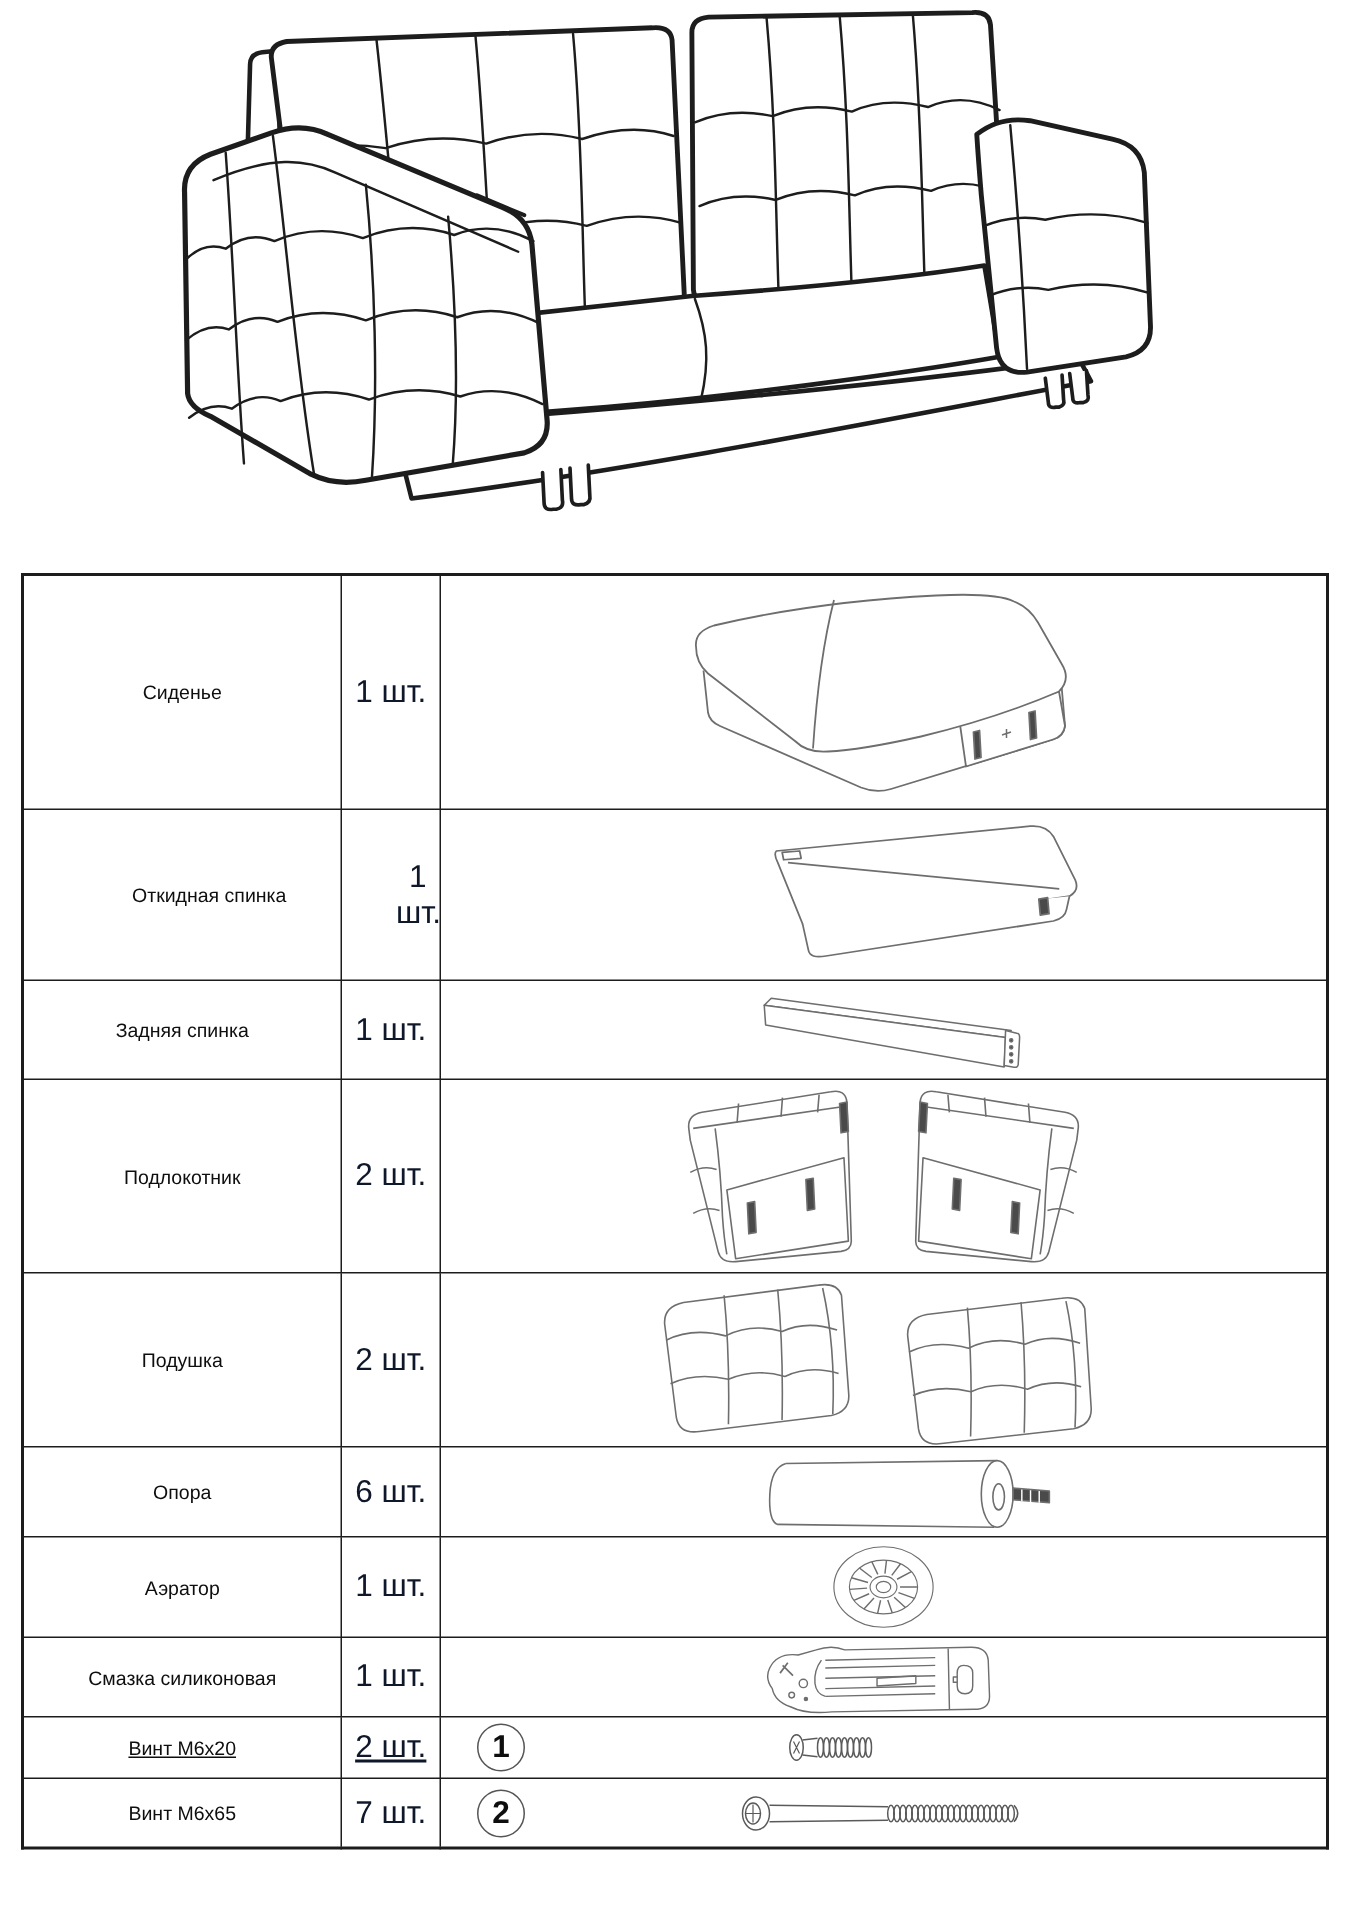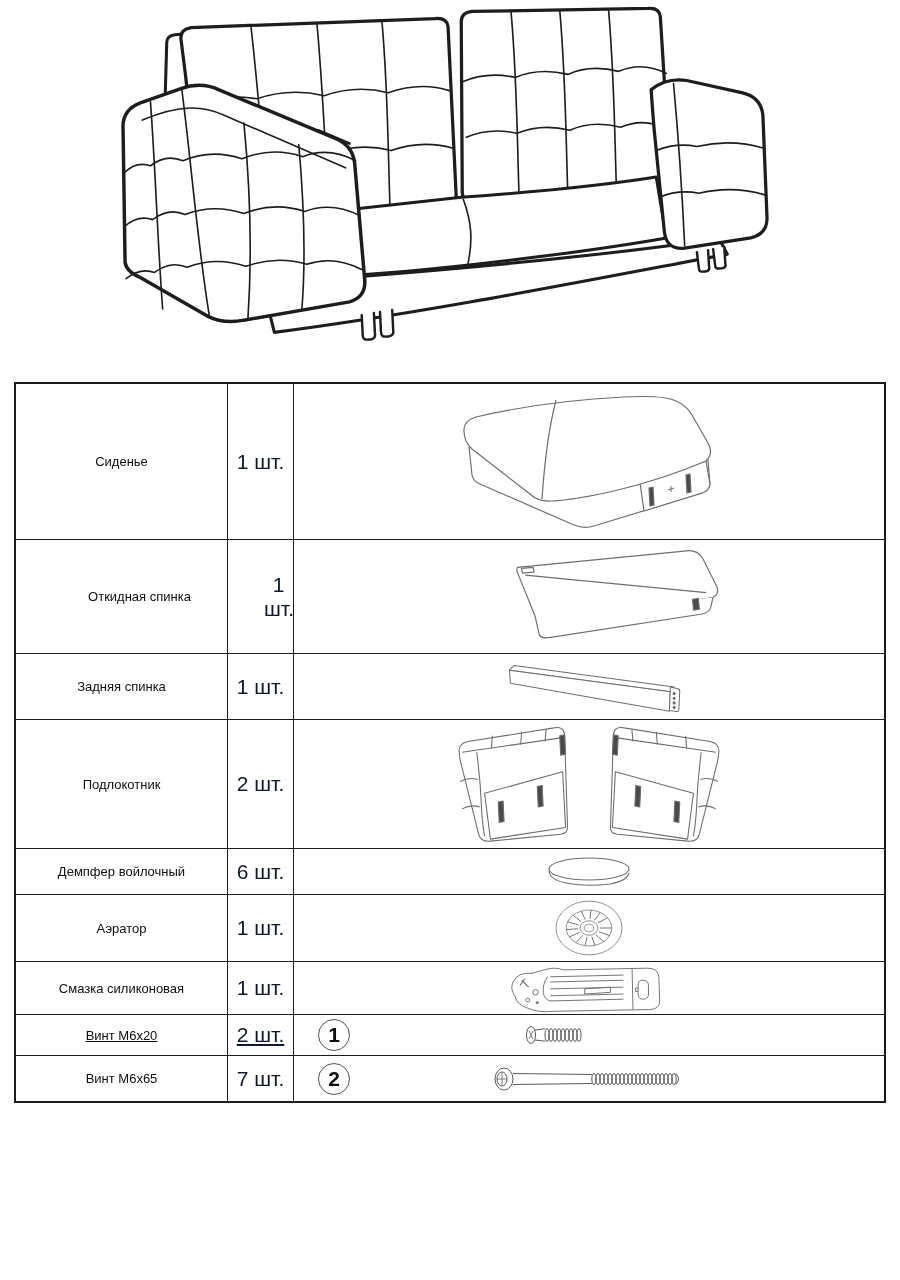--- a/index.html
+++ b/index.html
@@ -180,36 +180,67 @@
               <path d="M72,81 L77,80 L78,101 L73,102 Z" fill="#4a4a4a"></path>
               <path d="M112,65 L117,64 L118,85 L113,86 Z" fill="#4a4a4a"></path>
               <path d="M135,13 L140,12 L141,32 L136,33 Z" fill="#4a4a4a"></path>
             </g>
           </g>
         </svg>
       </div>
           </td>
     </tr>
 
-
-
-    <tr class="r6">
-      <td class="name">Демпфер войлочный</td>
+    <tr class="r4">
+      <td class="name">Подушка</td>
+      <td class="qty">2 шт.</td>
+      <td class="ill">
+            <div class="holder">
+        <svg viewBox="0 0 330 118" width="330" height="114">
+          <g fill="none" stroke="#6e6e6e" stroke-width="1.1" stroke-linejoin="round">
+            <g>
+              <path fill="#fff" d="M14,34 Q13,22 27,19 L120,7 Q133,5 136,14 L141,82 Q142,94 129,97 L38,108 Q24,110 22,98 Z"></path>
+              <path d="M123,9 Q132,50 130,96"></path>
+              <path d="M55,14 Q59,55 58,103 M92,10 Q96,52 95,100"></path>
+              <path d="M15,45 Q33,36 56,42 Q74,33 95,39 Q112,31 133,38"></path>
+              <path d="M18,75 Q36,67 58,72 Q76,64 97,70 Q114,62 134,68"></path>
+            </g>
+            <g transform="translate(168,8) rotate(0.5)">
+              <path fill="#fff" d="M14,34 Q13,22 27,19 L120,7 Q133,5 136,14 L141,82 Q142,94 129,97 L38,108 Q24,110 22,98 Z"></path>
+              <path d="M123,9 Q132,50 130,96"></path>
+              <path d="M55,14 Q59,55 58,103 M92,10 Q96,52 95,100"></path>
+              <path d="M15,45 Q33,36 56,42 Q74,33 95,39 Q112,31 133,38"></path>
+              <path d="M18,75 Q36,67 58,72 Q76,64 97,70 Q114,62 134,68"></path>
+            </g>
+          </g>
+        </svg>
+      </div>
+          </td>
+    </tr>
+
+    <tr class="r5">
+      <td class="name">Опора</td>
       <td class="qty">6 шт.</td>
       <td class="ill">
             <div class="holder">
-        <svg viewBox="0 0 130 36" width="130" height="36">
-          <g fill="none" stroke="#6e6e6e" stroke-width="1.1">
-            <ellipse cx="65" cy="15" rx="40" ry="11" fill="#fff"></ellipse>
-            <path d="M25,17 Q26,26 42,29 Q62,33 86,30 Q103,27 105,19"></path>
-          </g>
-        </svg>
-      </div>
-          </td>
-    </tr>
+        <svg viewBox="0 0 240 58" width="235" height="56">
+          <g fill="none" stroke="#6e6e6e" stroke-width="1.1" stroke-linejoin="round">
+            <path fill="#fff" d="M52,9 Q42,12 41,30 Q40,48 46,51 L196,53 L198,7 Z" stroke="none"></path>
+            <path d="M52,9 Q42,12 41,30 Q40,48 46,51"></path>
+            <path d="M52,9 L198,7 M46,51 L196,53"></path>
+            <ellipse cx="198" cy="30" rx="11" ry="23" fill="#fff"></ellipse>
+            <ellipse cx="199" cy="32" rx="4" ry="9"></ellipse>
+            <path d="M209,26 L234,28 L234,36 L209,34 Z" fill="#4a4a4a"></path>
+            <path d="M215,27 L215,35 M221,27.5 L221,35.5 M227,28 L227,36" stroke="#fff" stroke-width="1"></path>
+          </g>
+        </svg>
+      </div>
+          </td>
+    </tr>
+
 
     <tr class="r7">
       <td class="name">Аэратор</td>
       <td class="qty">1 шт.</td>
       <td class="ill">
             <div class="holder">
         <svg viewBox="0 0 130 90" width="130" height="62" preserveAspectRatio="xMidYMid meet">
           <g fill="none" stroke="#6e6e6e" stroke-width="1.1">
             <ellipse cx="65" cy="45" rx="48" ry="39" fill="#fff"></ellipse>
             <ellipse cx="65" cy="45" rx="33" ry="26"></ellipse>

